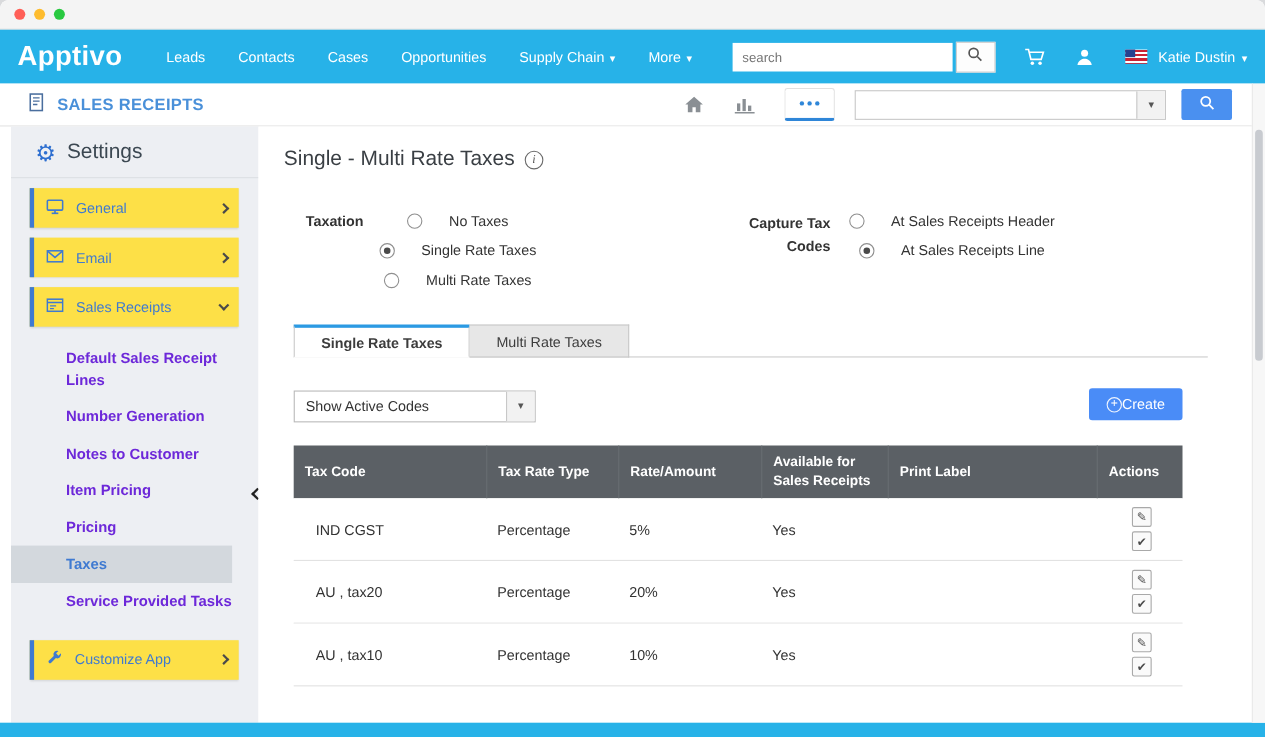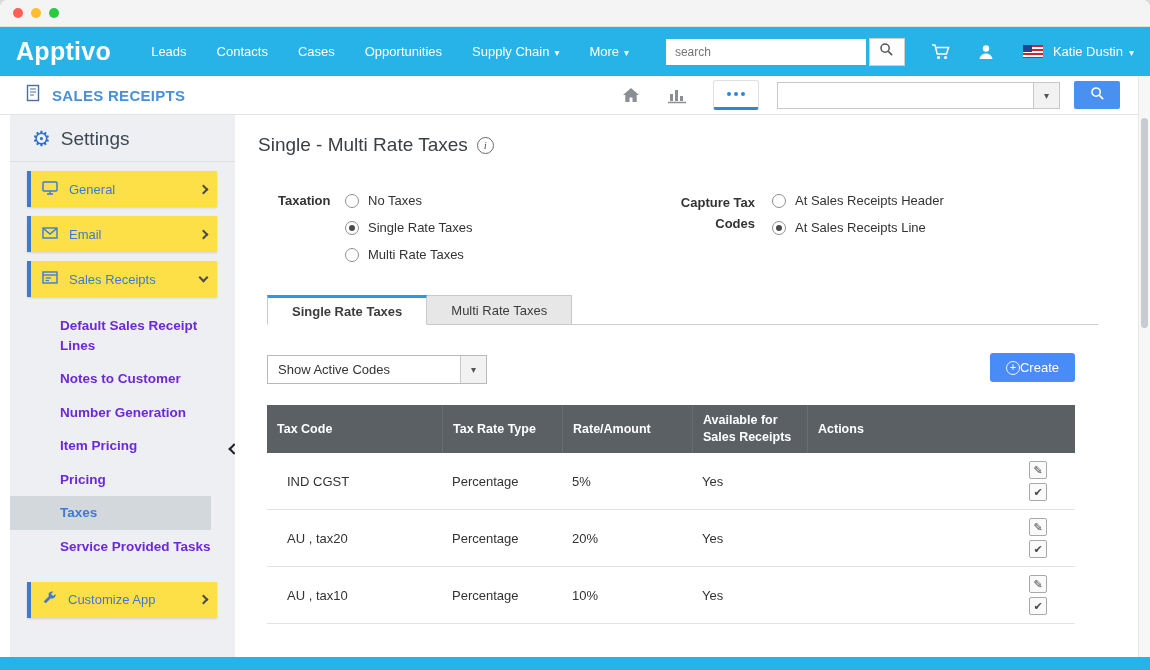--- a/index.html
+++ b/index.html
@@ -59,21 +59,21 @@
   .page-title { position:absolute; left:23px; top:19px; font-size:19px; color:#3a3f44; display:flex; align-items:center; gap:9px; }
   .info-icon { width:17px; height:17px; border:1px solid #6a6a6a; border-radius:50%; display:flex; align-items:center; justify-content:center; font-size:11px; color:#555; font-style:italic; font-family:"Liberation Serif",serif; cursor:pointer; }
   .info-icon::after { content:"i"; }
 
   .form-area { position:absolute; top:72px; left:0; right:0; height:112px; font-size:13px; color:#333; }
   .lbl { font-weight:700; color:#333; }
   .taxation-label { position:absolute; left:43px; top:6px; }
   .taxation-radios { position:absolute; left:110px; top:0; }
   .capture-label { position:absolute; left:437px; top:6px; width:83px; text-align:right; line-height:1.6; }
   .capture-radios { position:absolute; left:537px; top:0; }
-  .radio-row { display:flex; align-items:center; gap:9px; height:27px; cursor:pointer; }
+  .radio-row { display:flex; align-items:center; gap:24px; height:27px; cursor:pointer;justify-content:center; }
   .radio { width:14px; height:14px; border:1px solid #8f8f8f; border-radius:50%; background:#fff; position:relative; flex:none; }
   .radio.checked::after { content:""; position:absolute; inset:3px; border-radius:50%; background:#4a4a4a; }
 
   .tabs-row { position:absolute; top:180px; left:32px; right:40px; height:30px; border-bottom:1px solid #ccc; display:flex; align-items:flex-end; }
   .tab { height:30px; padding:0 24px; display:flex; align-items:center; font-size:13px; color:#3c3c3c; background:#e7e7e7; border:1px solid #c9c9c9; margin-bottom:-1px; cursor:pointer; white-space:nowrap; }
   .tab + .tab { border-left:none; }
   .tab.active { background:#fff; border-top:3px solid #2b9ae3; border-bottom:1px solid #fff; font-weight:700; }
 
   .filter-select { position:absolute; top:240px; left:32px; width:220px; height:29px; border:1px solid #b9b9b9; background:#fff; display:flex; align-items:stretch; cursor:pointer; }
   .filter-select .val { flex:1; padding:6px 10px 0; font-size:13px; color:#333; }
@@ -224,22 +224,22 @@
             <line x1="1" y1="4" x2="15" y2="4" stroke="#3f7ad1" stroke-width="1.4"></line>
             <line x1="3.5" y1="7" x2="9" y2="7" stroke="#3f7ad1" stroke-width="1.2"></line>
             <line x1="3.5" y1="9.5" x2="7" y2="9.5" stroke="#3f7ad1" stroke-width="1.2"></line>
           </svg></span>
       <span>Sales Receipts</span>
       <span class="chev chev-down"></span>
     </div>
 
     <div class="side-list">
       <div class="side-sub">Default Sales Receipt Lines</div>
+      <div class="side-sub">Number Generation</div>
       <div class="side-sub">Notes to Customer</div>
-      <div class="side-sub">Number Generation</div>
       <div class="side-sub">Item Pricing</div>
       <div class="side-sub">Pricing</div>
       <div class="side-sub selected">Taxes</div>
       <div class="side-sub">Service Provided Tasks</div>
     </div>
 
     <div class="side-group customize">
       <span><svg width="15" height="15" viewBox="0 0 16 16">
             <path d="M14.2 3.1a3.6 3.6 0 0 1-4.8 4.6L4.6 12.5a1.5 1.5 0 0 1-2.1-2.1L7.3 5.6a3.6 3.6 0 0 1 4.6-4.8L9.6 3.1l2.3 2.3z" fill="#3f7ad1"></path>
           </svg></span>
@@ -302,20 +302,21 @@
       <span class="plus-icon"></span>
       <span>Create</span>
     </button>
 
     <div class="table">
       <div class="t-head">
         <div class="cell">Tax Code</div>
         <div class="cell">Tax Rate Type</div>
         <div class="cell">Rate/Amount</div>
         <div class="cell">Available for Sales Receipts</div>
+        <div class="cell">Print Label</div>
         <div class="cell">Actions</div>
       </div>
 
       <div class="t-row">
         <div class="cell">IND CGST</div>
         <div class="cell">Percentage</div>
         <div class="cell">5%</div>
         <div class="cell">Yes</div>
         <div class="cell"></div>
         <div class="cell actions-cell">

